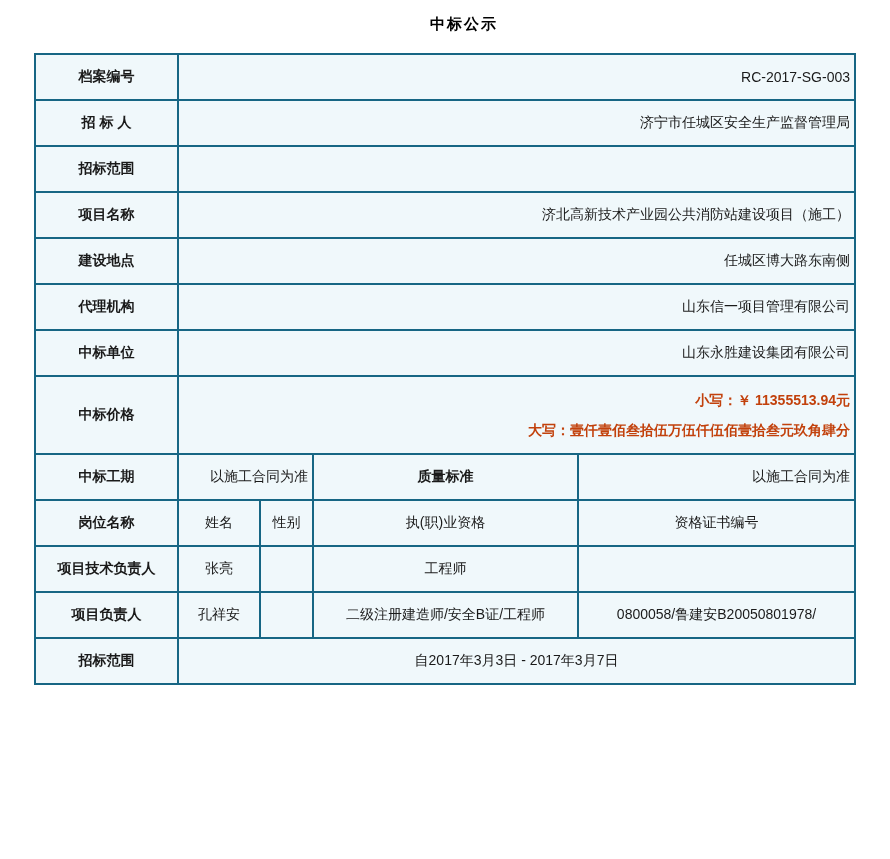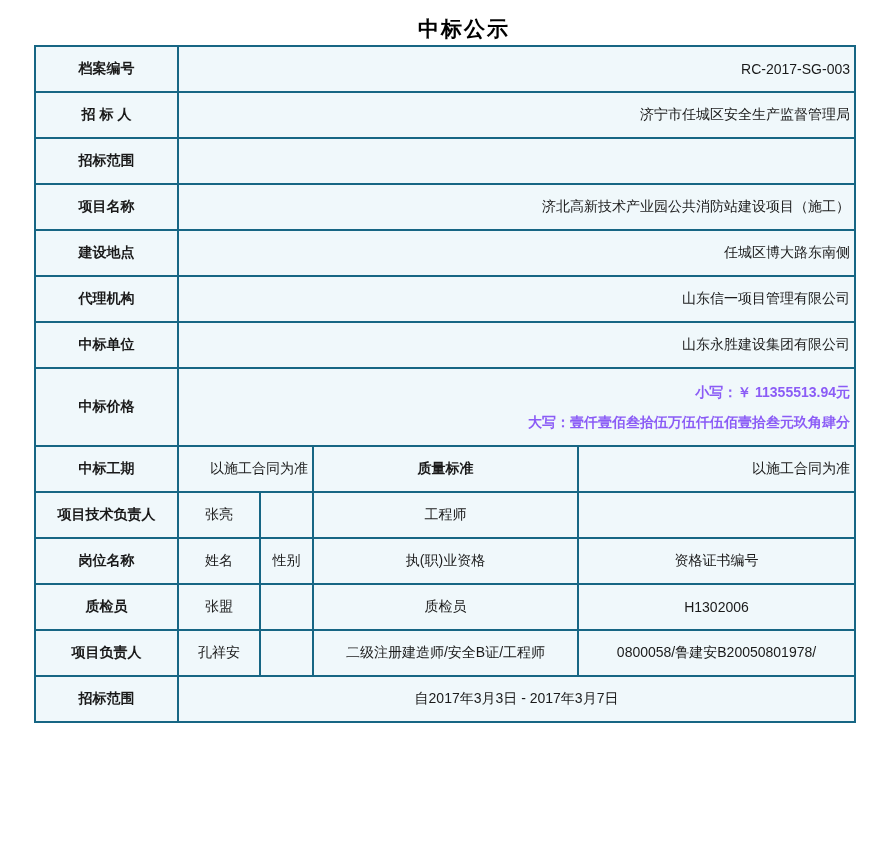--- a/index.html
+++ b/index.html
@@ -18,30 +18,30 @@
   .page {
     width: 890px;
     height: 859px;
     overflow: hidden;
   }
   h1.title {
     margin: 0;
     padding-top: 15px;
     height: 45px;
     text-align: center;
-    font-size: 21px;
+    font-size: 15px;
     font-weight: bold;
     letter-spacing: 2px;
     color: #000000;
     font-family: "Liberation Serif", "DejaVu Serif", serif;
     padding-left: 38px;
   }
   table.bid-table {
     width: 820px;
-    margin: 0 auto;
+    margin: 8px auto;
     border-collapse: collapse;
     table-layout: fixed;
     border-radius: 18px;
   }
   table.bid-table td {
     border: 2px solid var(--border-color);
     background: var(--cell-bg);
     font-size: 14px;
     height: 46px;
     padding: 2px 4px;
@@ -57,21 +57,21 @@
   td.val {
     text-align: right;
     padding-left: 7px;
     color: #222222;
   }
   td.ctr {
     text-align: center;
     color: #222222;
   }
   tr.price-row td { height: 78px; }
-  tr.price-row td.val { font-weight: bold; color: #8b5cf6; }
+  tr.price-row td.val { font-weight: bold; color: #c2410c; }
   .priceline {
     height: 30px;
     line-height: 30px;
     white-space: nowrap;
   }
 </style>
 </head>
 <body>
 
 <div class="page">
@@ -125,40 +125,33 @@
       </tr>
 
       <tr>
         <td class="lbl">中标工期</td>
         <td class="val" colspan="2">以施工合同为准</td>
         <td class="lbl">质量标准</td>
         <td class="val">以施工合同为准</td>
       </tr>
 
       <tr>
-        <td class="lbl">项目技术负责人</td>
-        <td class="ctr">张亮</td>
-        <td class="ctr"></td>
-        <td class="ctr">工程师</td>
-        <td class="ctr"></td>
-      </tr>
-
-      <tr>
         <td class="lbl">岗位名称</td>
         <td class="ctr">姓名</td>
         <td class="ctr">性别</td>
         <td class="ctr">执(职)业资格</td>
         <td class="ctr">资格证书编号</td>
       </tr>
+
       <tr>
-        <td class="lbl">质检员</td>
-        <td class="ctr">张盟</td>
+        <td class="lbl">项目技术负责人</td>
+        <td class="ctr">张亮</td>
         <td class="ctr"></td>
-        <td class="ctr">质检员</td>
-        <td class="ctr">H1302006</td>
+        <td class="ctr">工程师</td>
+        <td class="ctr"></td>
       </tr>
       <tr>
         <td class="lbl">项目负责人</td>
         <td class="ctr">孔祥安</td>
         <td class="ctr"></td>
         <td class="ctr">二级注册建造师/安全B证/工程师</td>
         <td class="ctr">0800058/鲁建安B20050801978/</td>
       </tr>
 
       <tr>

